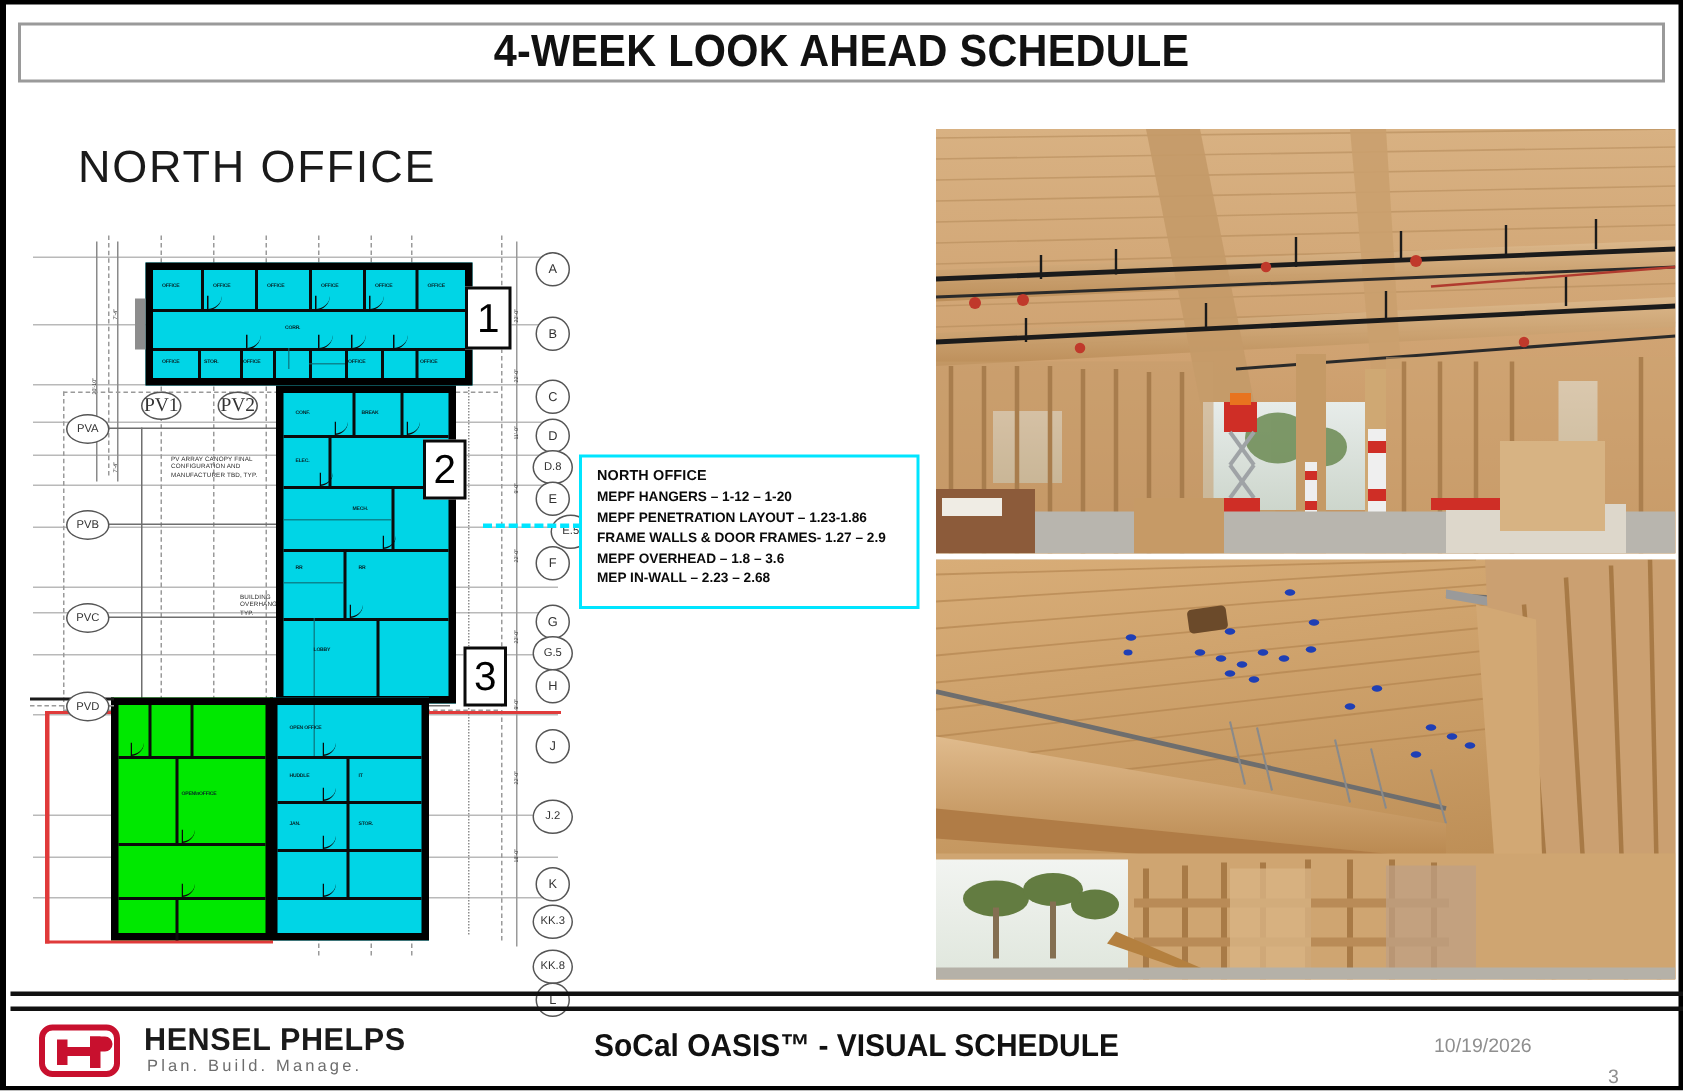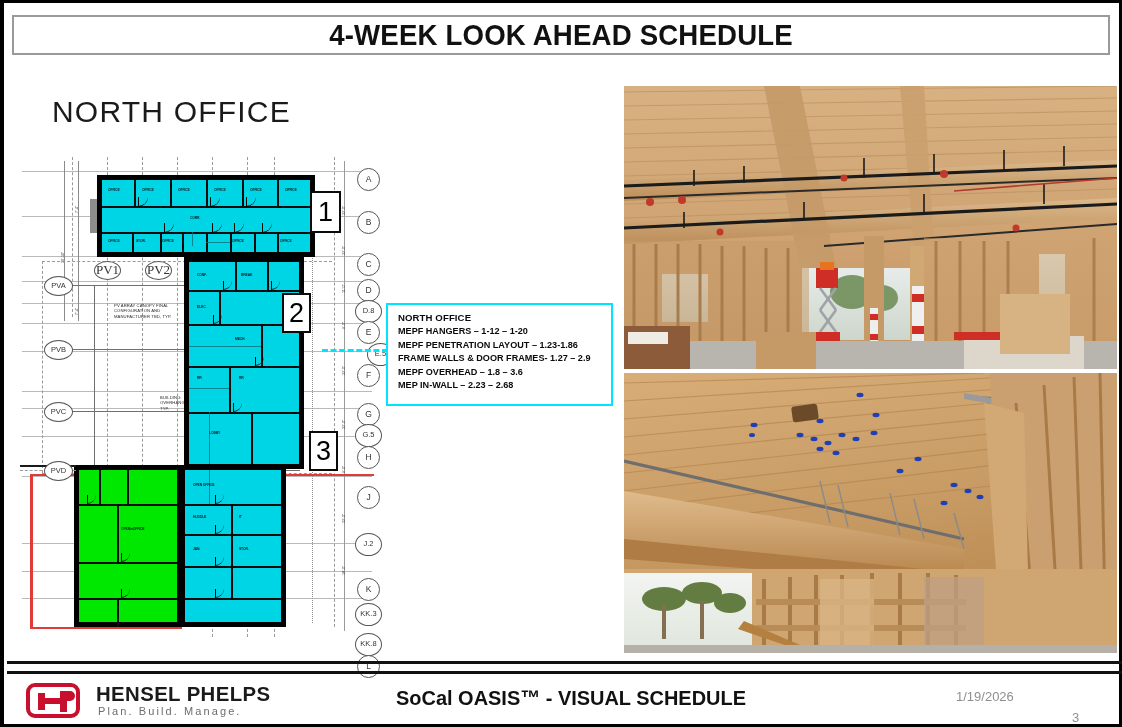--- a/index.html
+++ b/index.html
@@ -650,17 +650,17 @@
   <div id="footer">
     <div id="logo-mark">
       <div id="logo-h"></div>
       <div id="logo-bar"></div>
       <div id="logo-p-stem"></div>
       <div id="logo-p-bowl"></div>
     </div>
     <div id="logo-name">HENSEL PHELPS</div>
     <div id="logo-tag">Plan. Build. Manage.</div>
     <div id="footer-title">SoCal OASIS™ - VISUAL SCHEDULE</div>
-    <div id="footer-date">1/19/2026</div>
+    <div id="footer-date">10/19/2026</div>
     <div id="footer-page">3</div>
   </div>
 
 </div>
 
 </body></html>

